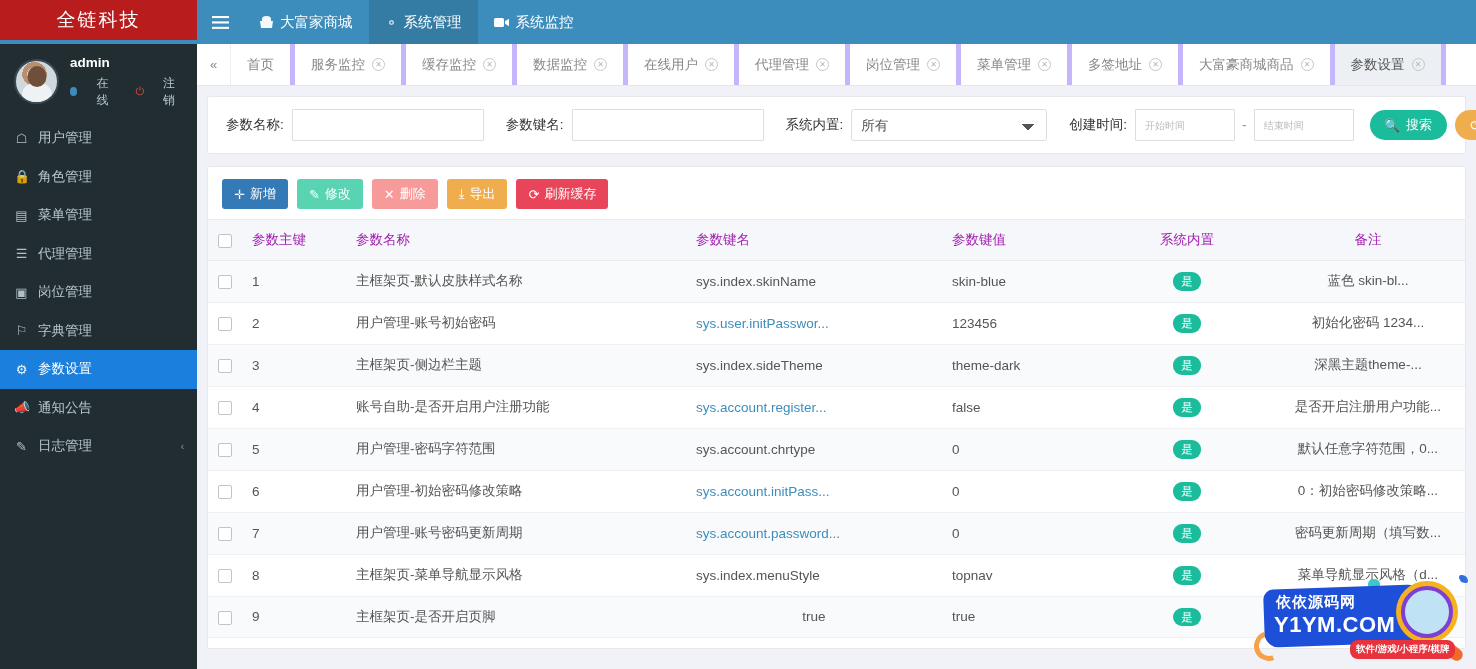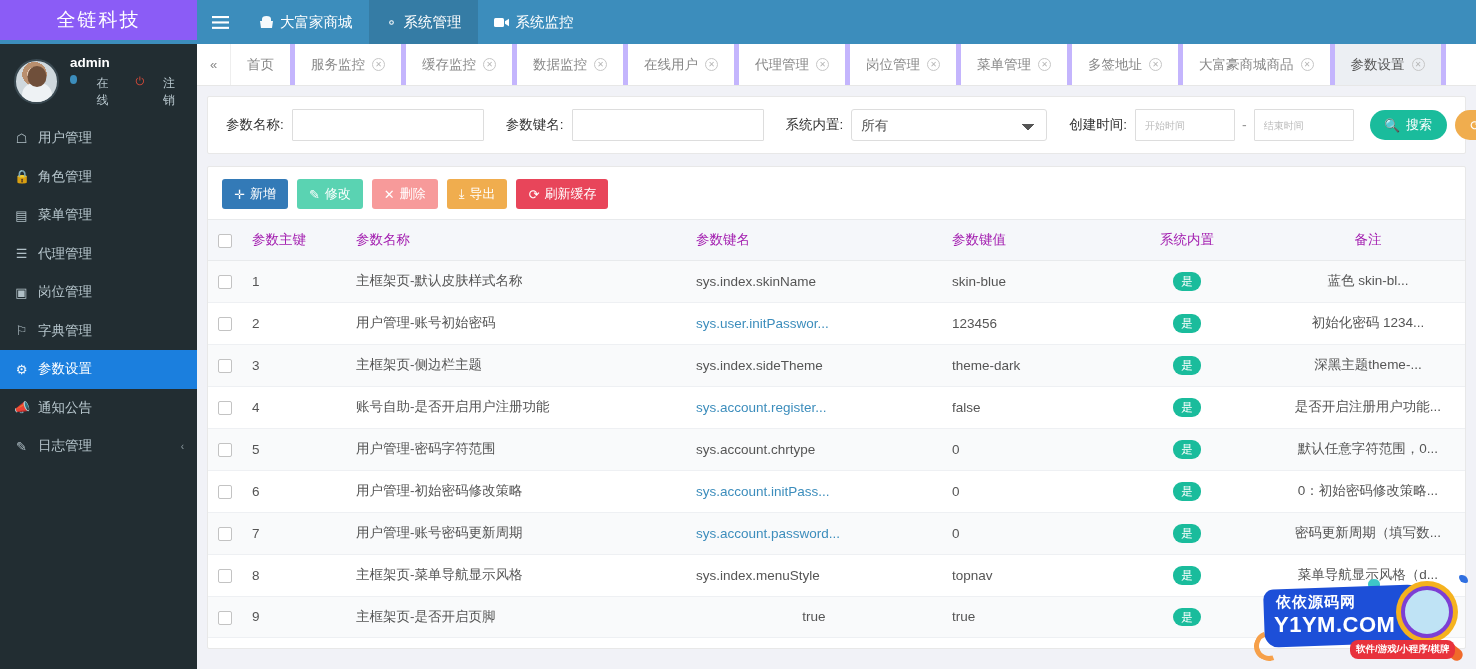--- a/index.html
+++ b/index.html
@@ -11,21 +11,21 @@
     overflow: hidden;
   }
   .app { position: relative; width: 1476px; height: 669px; }
 
   
   .topbar {
     position: absolute; top: 0; left: 0; width: 1476px; height: 44px;
     background: #3c8dbc; display: flex; align-items: stretch;
   }
   .brand {
-    width: 197px; height: 40px; background: #8b5cf6;
+    width: 197px; height: 40px; background: #b91c1c;
     color: #fff; font-size: 19px; letter-spacing: 2px;
     display: flex; align-items: center; justify-content: center;
   }
   .nav-toggle {
     width: 46px; display: flex; align-items: center; justify-content: center;
     color: #fff; font-size: 17px; cursor: pointer;
   }
   .topnav { display: flex; align-items: stretch; }
   .topnav-item {
     display: flex; align-items: center; gap: 6px;
@@ -52,21 +52,21 @@
     content: ""; position: absolute; left: 50%; top: 52%;
     transform: translateX(-50%); width: 30px; height: 26px;
     border-radius: 50% 50% 0 0; background: #eef2f4;
   }
   .avatar::before {
     content: ""; position: absolute; left: 50%; top: 13%;
     transform: translateX(-50%); width: 19px; height: 21px;
     border-radius: 50%; background: #6f4f3a; z-index: 2;
   }
   .pname { color: #fff; font-size: 13.5px; font-weight: bold; }
-  .pstatus { display: flex; align-items: flex-start; gap: 19px; margin-top: 5px; font-size: 12px; }
+  .pstatus { display: flex; align-items: center; gap: 19px; margin-top: 5px; font-size: 12px; }
   .dot { width: 9px; height: 9px; border-radius: 50%; background: #3c8dbc; display: inline-block; }
   .pstatus .on { color: #b8c7ce; }
   .pstatus .lo { color: #b8c7ce; cursor: pointer; }
   .pwr { color: #dd4b39; font-size: 11px; }
 
   .menu { list-style: none; }
   .menu-item {
     height: 38.5px; display: flex; align-items: center;
     padding: 0 14px; gap: 9px; color: #b8c7ce;
     font-size: 13.5px; cursor: pointer; position: relative;

